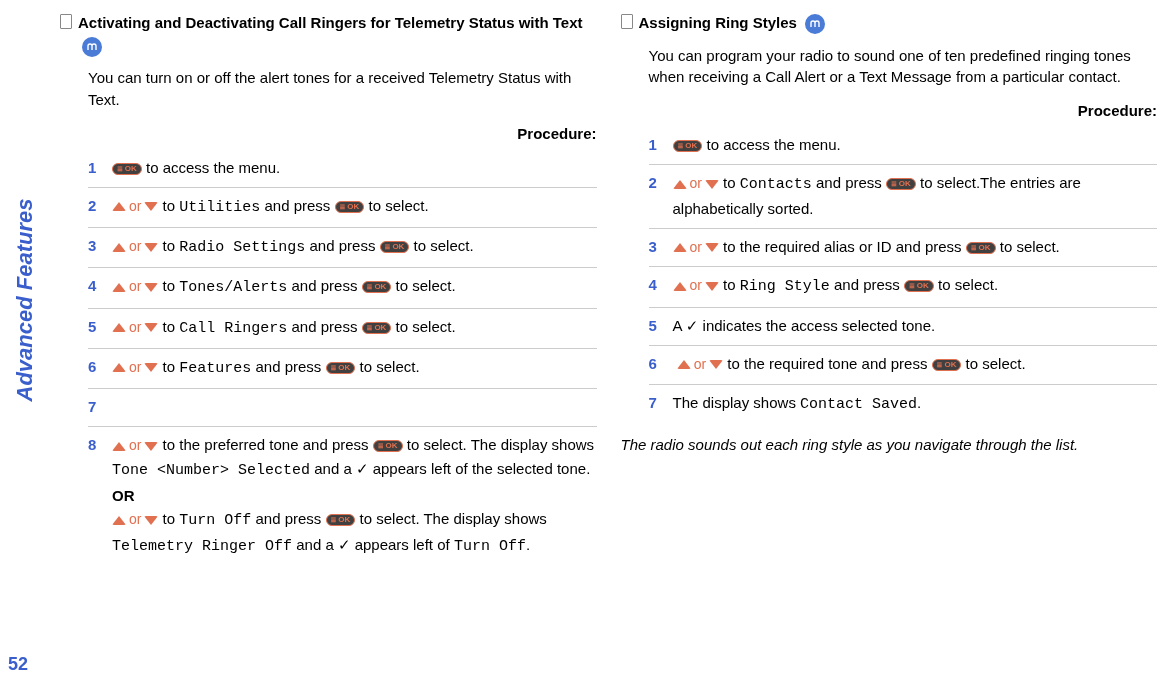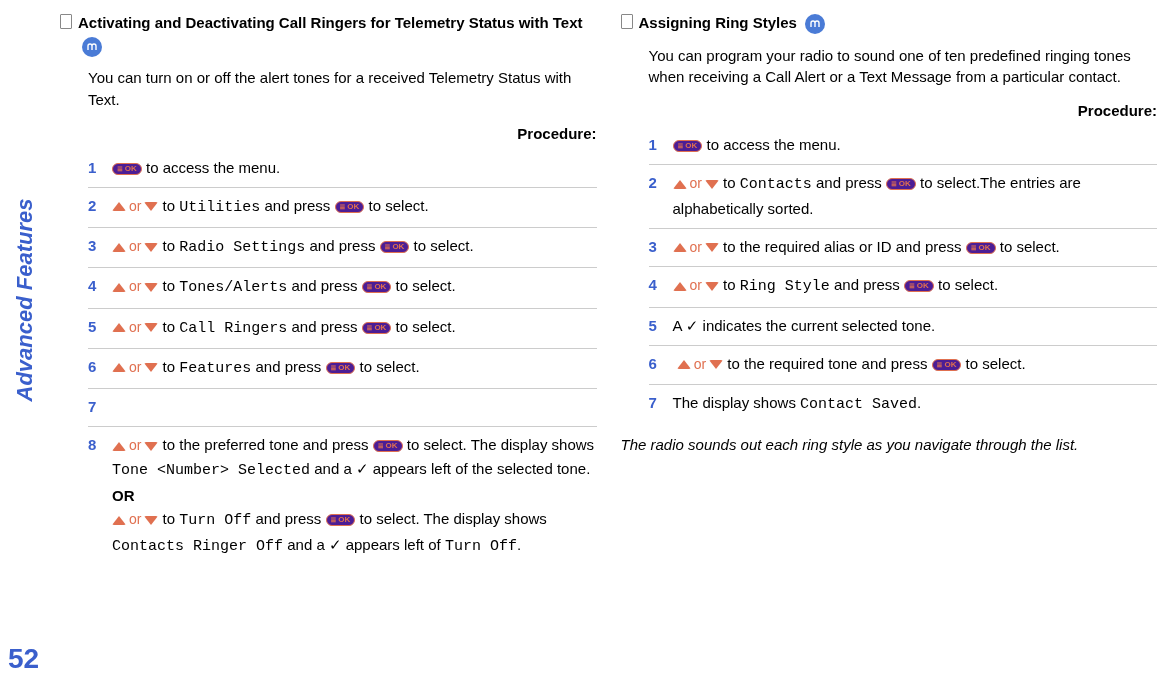--- a/index.html
+++ b/index.html
@@ -23,21 +23,21 @@
   font-size: 22px;
   font-style: italic;
   white-space: nowrap;
 }
 .page-num {
   position: absolute;
   left: 8px;
   bottom: 20px;
   color: #3a5fcc;
   font-weight: bold;
-  font-size: 28px;
+  font-size: 18px;
 }
 .content {
   display: flex;
   gap: 24px;
   padding: 12px 14px 12px 60px;
 }
 .col {
   flex: 1;
   min-width: 0;
 }
@@ -82,21 +82,21 @@
 .ok-btn {
   display: inline-block;
   border: 1.4px solid #e07050;
   border-radius: 6px;
   padding: 1px 4px;
   font-size: 8px;
   color: #e07050;
   font-weight: bold;
   vertical-align: middle;
   line-height: 1;
-  background: #4c1d95;
+  background: #404040;
   min-width: 22px;
   text-align: right;
 }
 .ok-btn::before { content: "≣ "; font-size: 7px; }
 .arrow-up, .arrow-down {
   display: inline-block;
   width: 0; height: 0;
   vertical-align: middle;
 }
 .arrow-up {
@@ -191,21 +191,21 @@
 
       <div class="step">
         <span class="step-num">7</span>
       </div>
 
       <div class="step">
         <span class="step-num">8</span>
         <span class="step-body">
           <span class="arrow-up"></span><span class="or-txt">or</span><span class="arrow-down"></span><span> to the preferred tone and press </span><span class="ok-btn">OK</span><span> to select. The display shows </span><span class="mono">Tone &lt;Number&gt; Selected</span><span class="tick"> and a ✓ appears left of the selected tone.</span>
           <span class="or-bold">OR</span>
-          <span class="arrow-up"></span><span class="or-txt">or</span><span class="arrow-down"></span><span> to </span><span class="mono">Turn Off</span><span> and press </span><span class="ok-btn">OK</span><span> to select. The display shows </span><span class="mono">Contacts Ringer Off</span><span class="tick"> and a ✓ appears left of </span><span class="mono">Turn Off</span><span>.</span>
+          <span class="arrow-up"></span><span class="or-txt">or</span><span class="arrow-down"></span><span> to </span><span class="mono">Turn Off</span><span> and press </span><span class="ok-btn">OK</span><span> to select. The display shows </span><span class="mono">Telemetry Ringer Off</span><span class="tick"> and a ✓ appears left of </span><span class="mono">Turn Off</span><span>.</span>
         </span>
       </div>
 
     </div>
   </div>
 
   <div class="col col-right-nudge">
     <div class="section-title">
       <span class="page-icon"></span>
       <span class="title-text">
@@ -245,21 +245,21 @@
 
       <div class="step">
         <span class="step-num">4</span>
         <span class="step-body">
           <span class="arrow-up"></span><span class="or-txt">or</span><span class="arrow-down"></span><span> to </span><span class="mono">Ring Style</span><span> and press </span><span class="ok-btn">OK</span><span> to select.</span>
         </span>
       </div>
 
       <div class="step">
         <span class="step-num">5</span>
-        <span class="step-body tick">A ✓ indicates the current selected tone.</span>
+        <span class="step-body tick">A ✓ indicates the access selected tone.</span>
       </div>
 
       <div class="step">
         <span class="step-num">6</span>
         <span class="step-body">
           &nbsp;<span class="arrow-up"></span><span class="or-txt">or</span><span class="arrow-down"></span><span> to the required tone and press </span><span class="ok-btn">OK</span><span> to select.</span>
         </span>
       </div>
 
       <div class="step">

